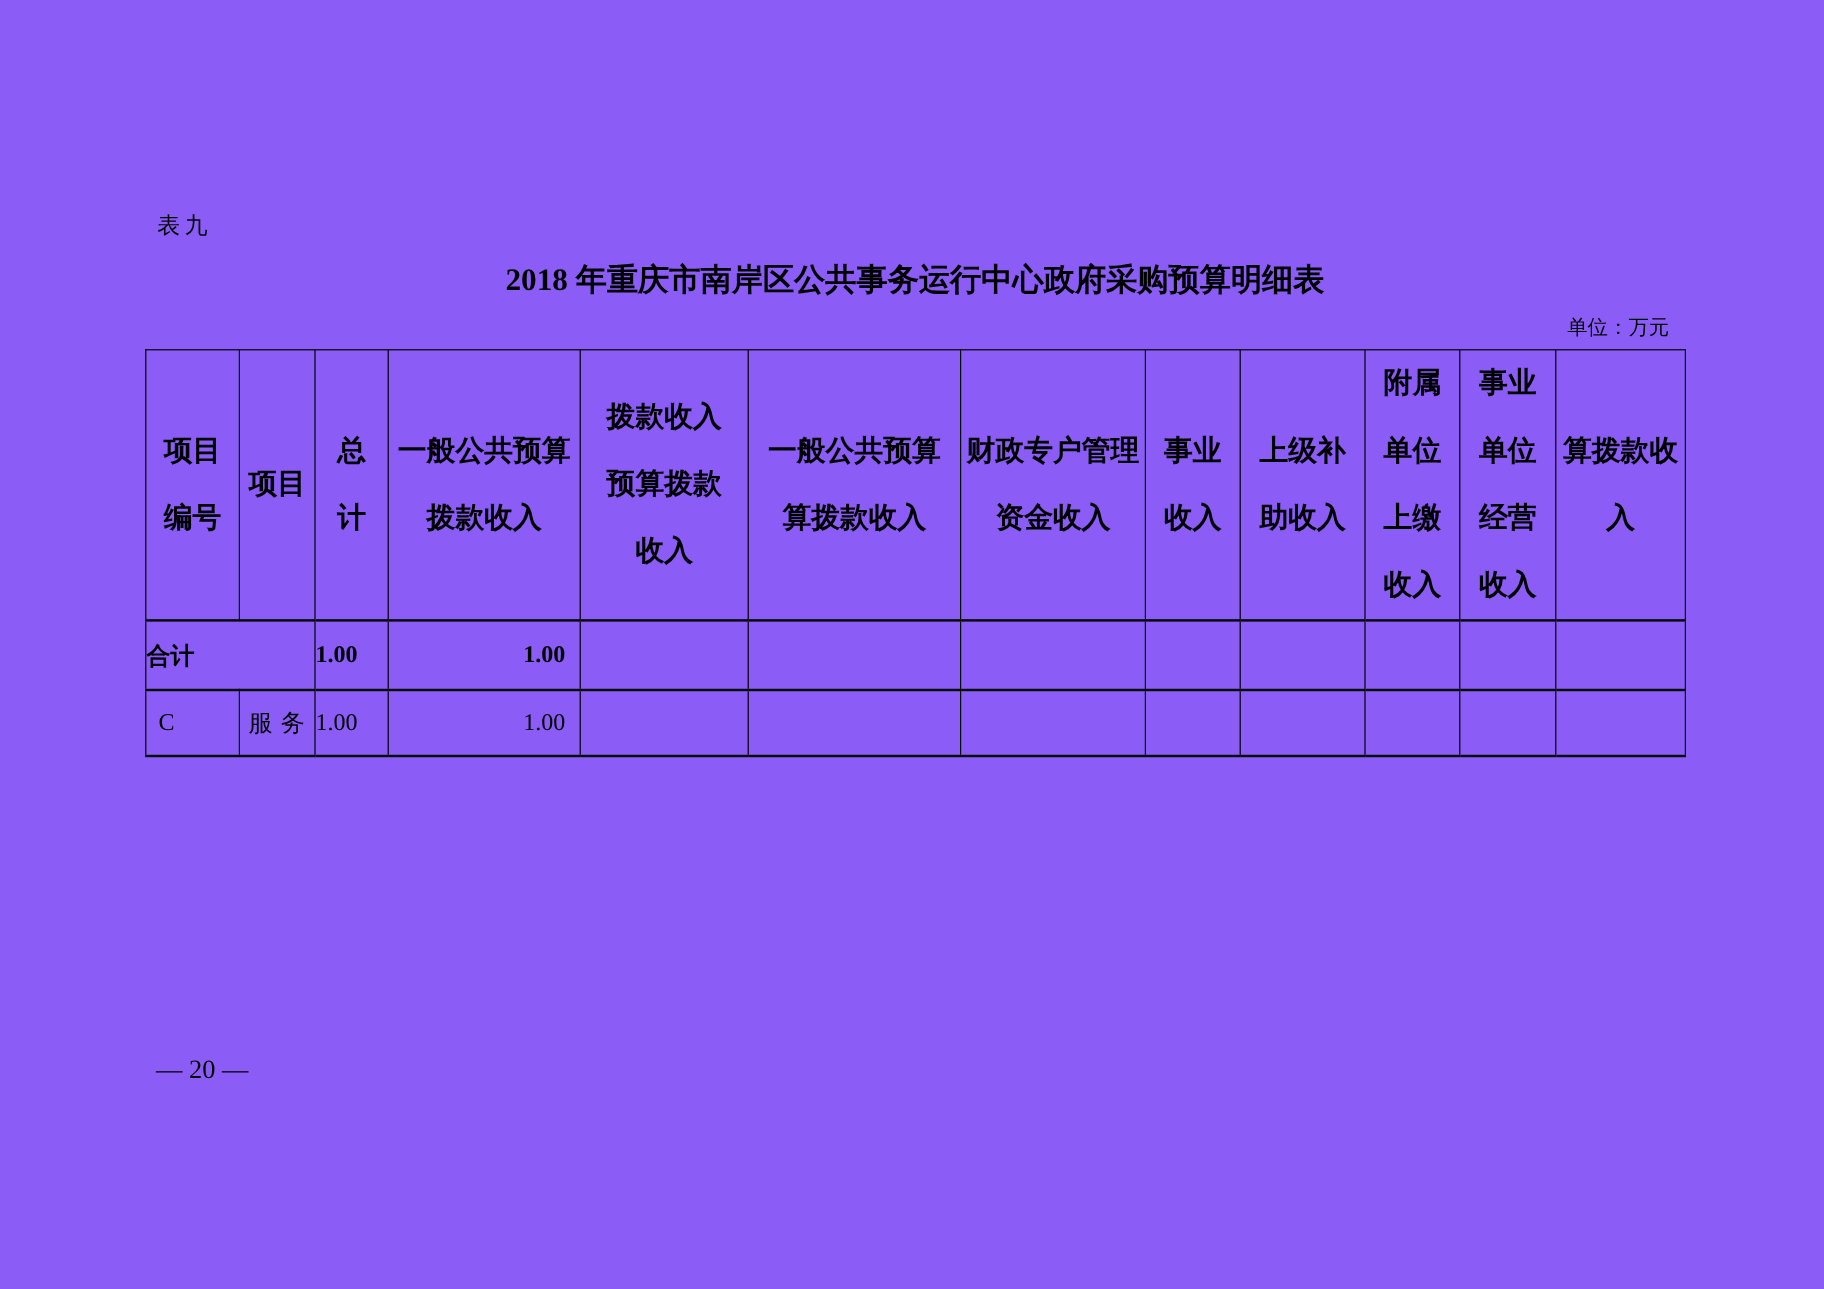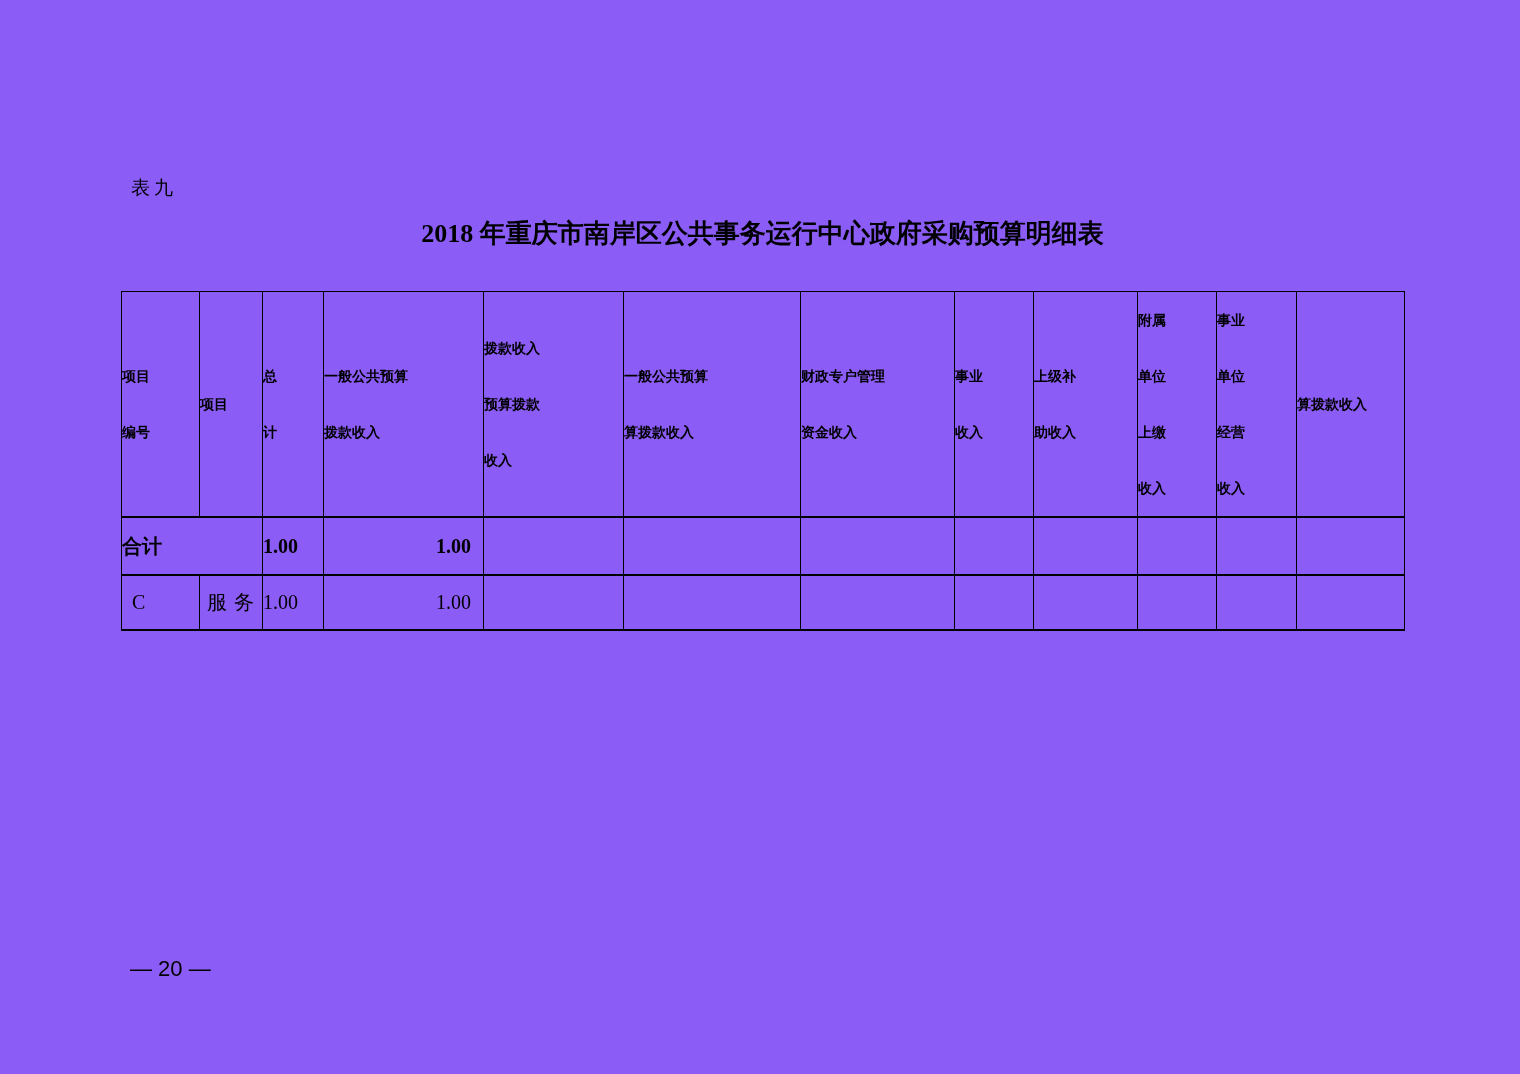--- a/index.html
+++ b/index.html
@@ -51,56 +51,58 @@
   }
   table.budget-table td {
     border: 1px solid #000;
     border-top-width: 2px;
     border-bottom-width: 2px;
     overflow: hidden;
     vertical-align: middle;
   }
   tr.header-row td {
     height: 225px;
+    text-align: center;
     font-family: "Liberation Sans", "DejaVu Sans", sans-serif;
     font-weight: bold;
-    font-size: 14px;
+    font-size: 24px;
     line-height: 56px;
     white-space: pre-line;
     border-top-width: 1px;
   }
   tr.row-total td {
     height: 58px;
     font-weight: bold;
     font-size: 20px;
   }
   tr.row-data td {
     height: 55px;
     font-size: 20px;
   }
   td.al { text-align: left;  padding-left: 10px; }
   td.ac { }
   td.ar { text-align: right; padding-right: 12px; }
   td.spaced { letter-spacing: 7px; padding-left: 7px; }
   .page-number {
     position: absolute;
-    left: 130px; top: 956px;
+    left: 130px; top: 878px;
     font-size: 22px;
-    font-family: Liberation Sans, sans-serif;
+    font-family: Liberation Serif, serif;
   }
 </style>
 </head>
 <body>
 
 <div class="page">
 
   <div class="table-label">表九</div>
 
   <div class="doc-title">2018 年重庆市南岸区公共事务运行中心政府采购预算明细表</div>
 
+  <div class="unit-note">单位：万元</div>
 
   <table class="budget-table">
     <colgroup>
       <col style="width:78px">
       <col style="width:63px">
       <col style="width:61px">
       <col style="width:160px">
       <col style="width:140px">
       <col style="width:177px">
       <col style="width:154px">

